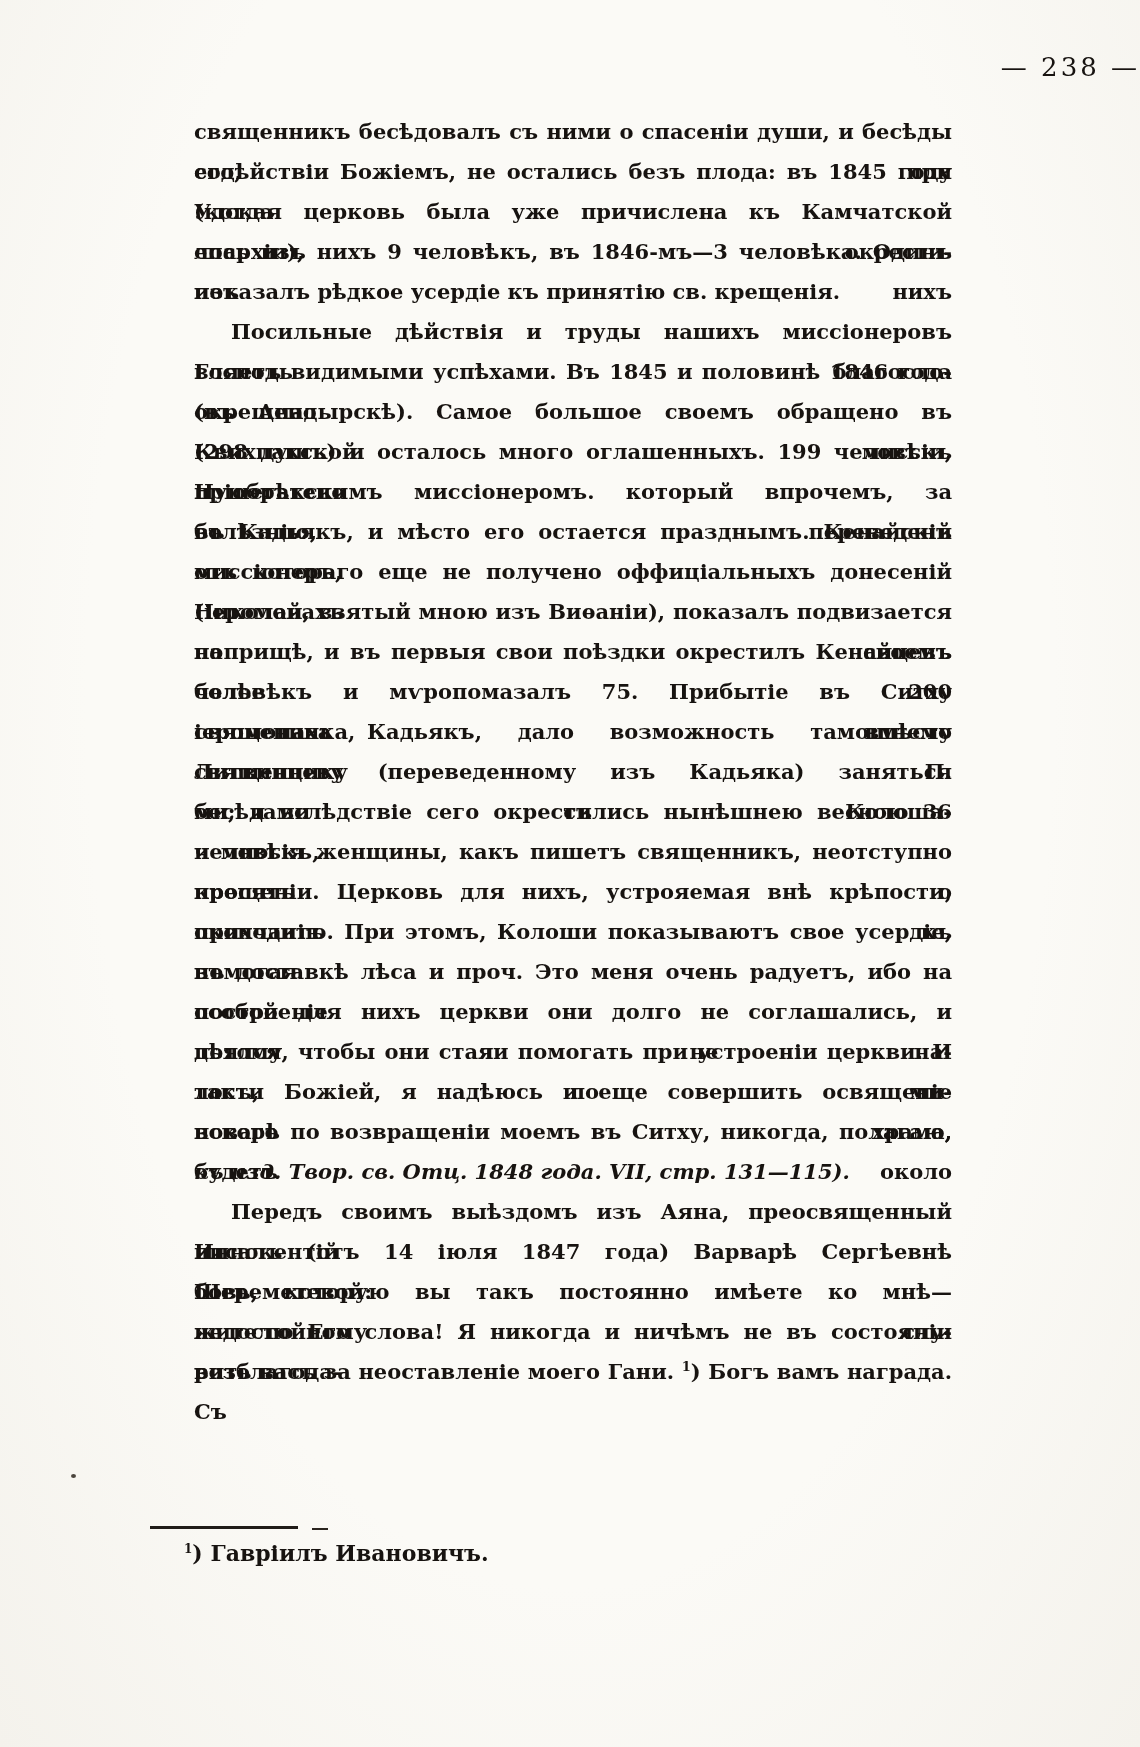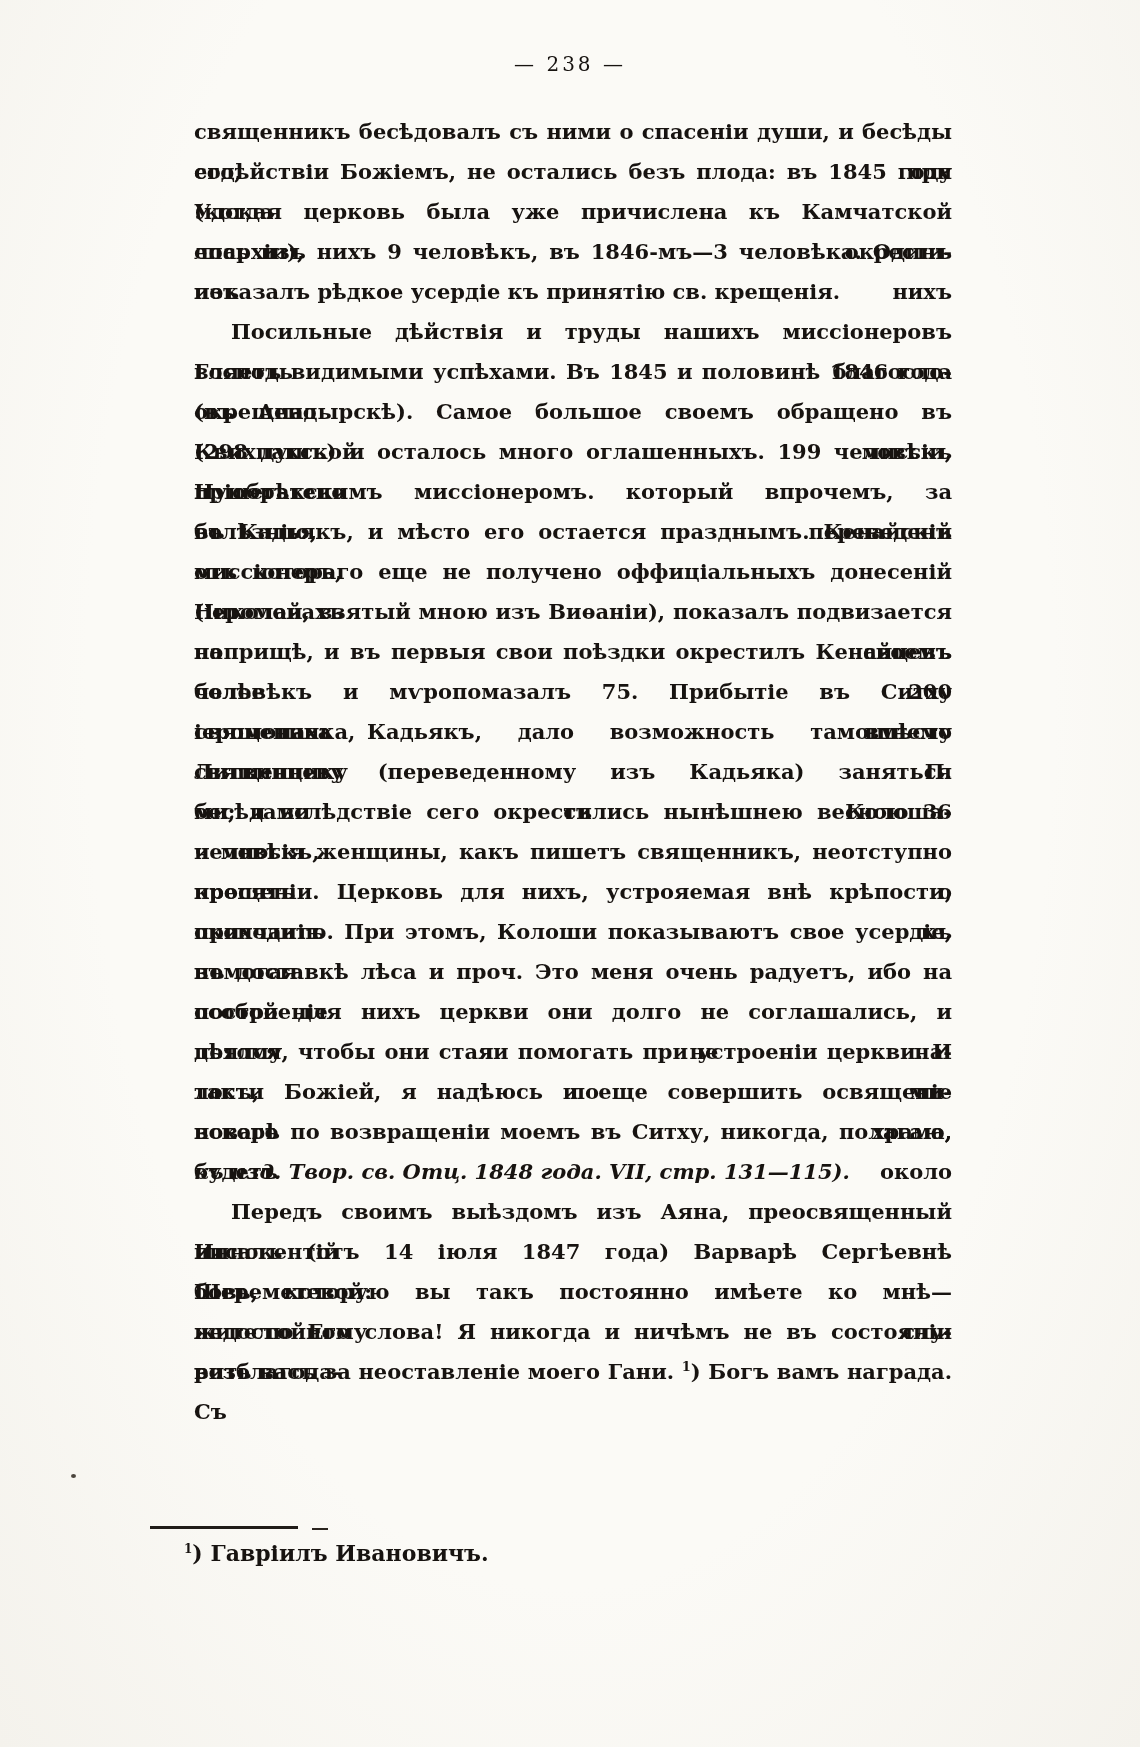--- a/index.html
+++ b/index.html
@@ -10,22 +10,22 @@
     background: radial-gradient(ellipse at 50% 40%, #fbfaf6 60%, #f4f2ec 100%);
     font-family: "DejaVu Serif", serif;
     color: #171310;
     overflow: hidden;
   }
   .page-header {
     position: absolute;
     top: 52px;
     left: 0;
     width: 100%;
-    text-align: center;
-    font-size: 20px;
+    text-align: right;
+    font-size: 26px;
     letter-spacing: 3px;
     font-weight: 400;
   }
   .page-body {
     position: absolute;
     top: 112px;
     left: 150px;
     width: 802px;
   }
   .text-line {

